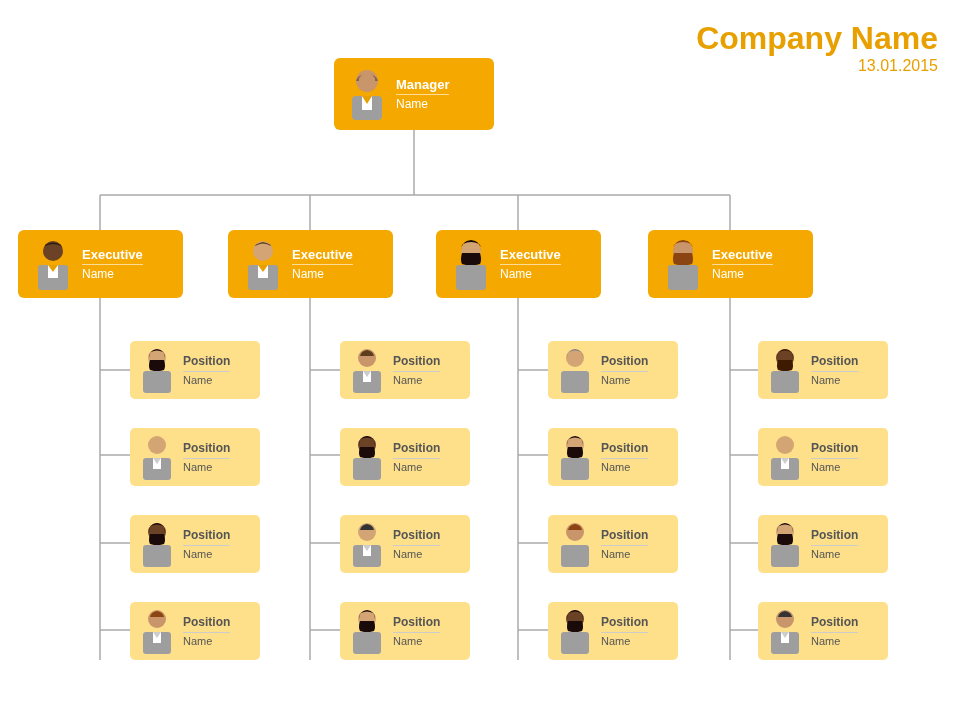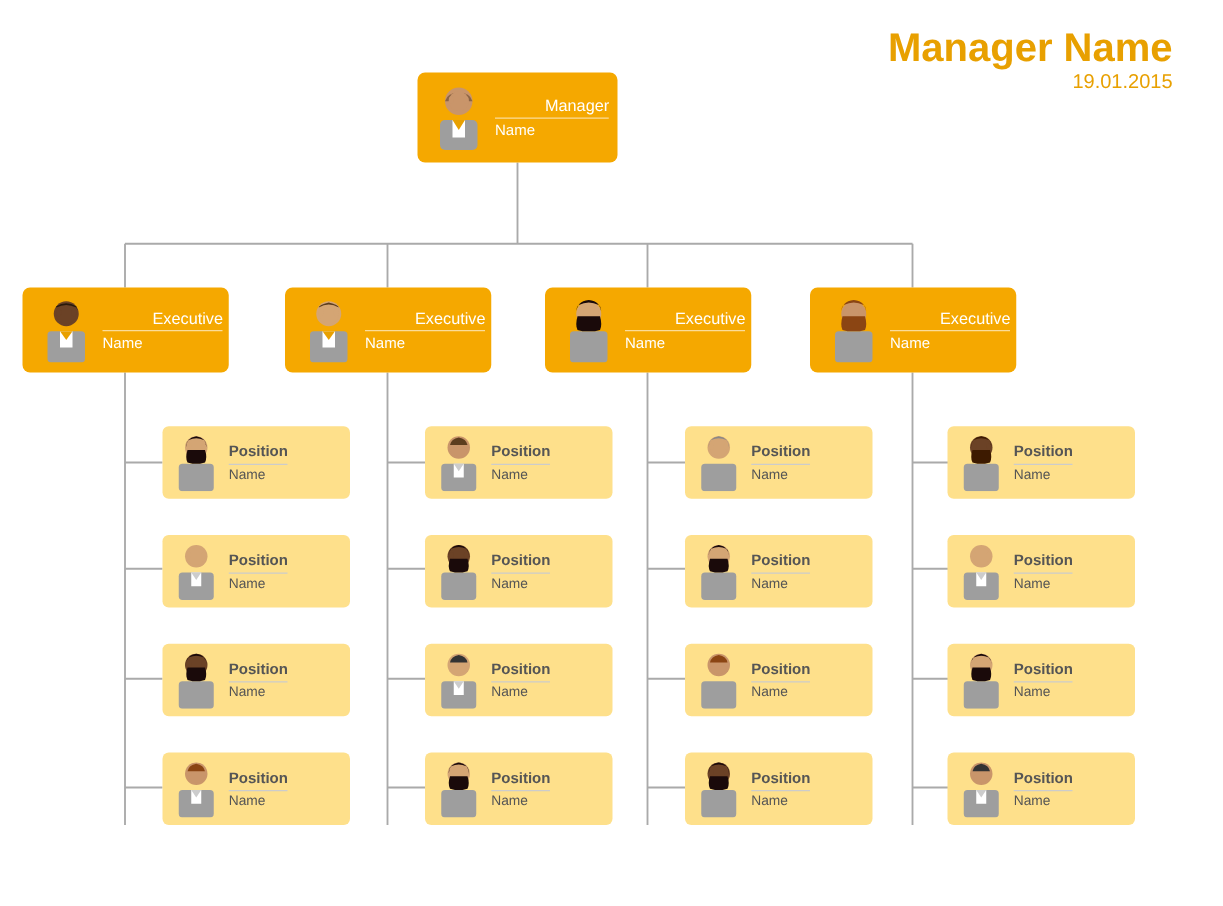--- a/index.html
+++ b/index.html
@@ -48,45 +48,44 @@
       width: 165px;
       height: 68px;
       position: absolute;
     }
     .card-position {
       background: #FEE08B;
       border-radius: 5px;
       display: flex;
       align-items: center;
       padding: 4px 7px;
-      width: 150px;
+      width: 130px;
       height: 58px;
       position: absolute;
     }
 
     .card-avatar {
       width: 46px;
       height: 52px;
       flex-shrink: 0;
       margin-right: 6px;
     }
     .card-avatar-sm {
       width: 40px;
       height: 46px;
       flex-shrink: 0;
       margin-right: 6px;
     }
 
     .card-text { display: flex; flex-direction: column; }
     .card-title {
       font-size: 13px;
-      font-weight: normal;
+      font-weight: bold;
       color: #fff;
       line-height: 1.2;
-      margin-left: 40px;
     }
     .card-subtitle {
       font-size: 12px;
       color: #fff;
       border-top: 1px solid rgba(255,255,255,0.6);
       padding-top: 2px;
       margin-top: 2px;
     }
     .card-pos-title {
       font-size: 12px;
@@ -108,22 +107,22 @@
       top: 0; left: 0;
       width: 978px;
       height: 725px;
       pointer-events: none;
     }
   </style>
 </head>
 <body>
 
 <div class="company-header">
-  <div class="company-name">Manager Name</div>
-  <div class="company-date">19.01.2015</div>
+  <div class="company-name">Company Name</div>
+  <div class="company-date">13.01.2015</div>
 </div>
 
 <svg class="lines-svg">
 
   <line x1="414" y1="130" x2="414" y2="195" stroke="#aaa" stroke-width="1.5"></line>
 
   <line x1="100" y1="195" x2="730" y2="195" stroke="#aaa" stroke-width="1.5"></line>
 
   <line x1="100" y1="195" x2="100" y2="230" stroke="#aaa" stroke-width="1.5"></line>
   <line x1="310" y1="195" x2="310" y2="230" stroke="#aaa" stroke-width="1.5"></line>

